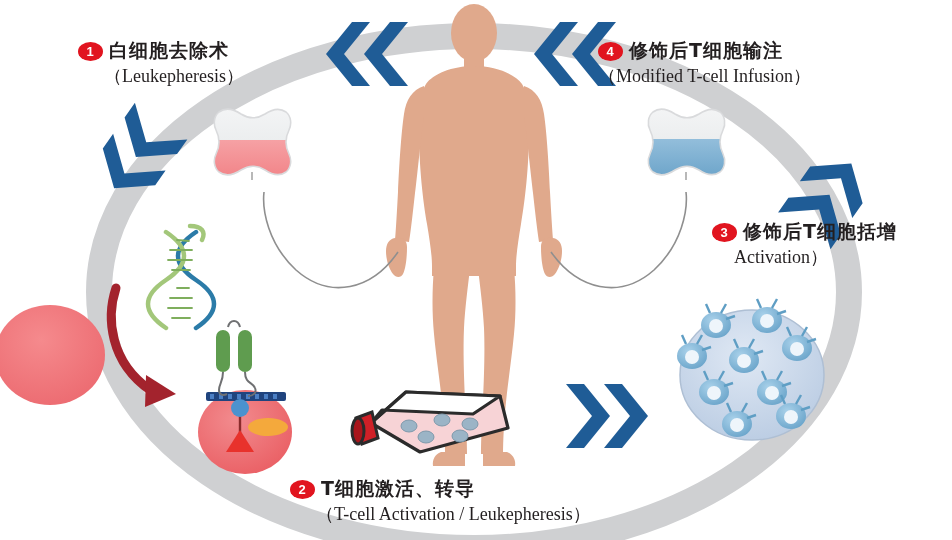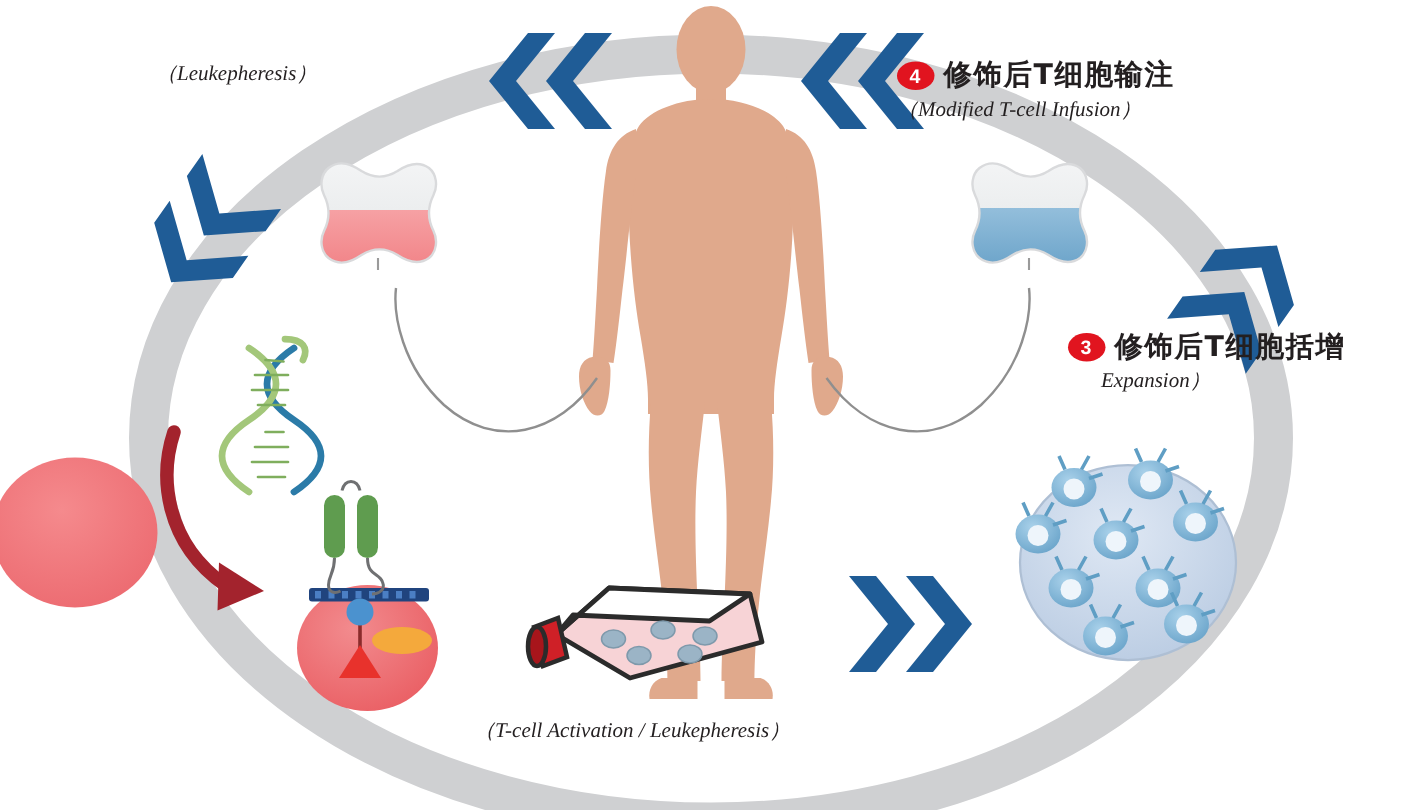--- a/index.html
+++ b/index.html
@@ -8,22 +8,22 @@
   #stage{position:relative;width:952px;height:540px;background:#fff;}
   svg.layer{position:absolute;left:0;top:0;width:952px;height:540px;}
 
   .label{position:absolute;color:#231f20;line-height:1.28;white-space:nowrap;}
   .badge{display:inline-block;width:25px;height:19px;border-radius:50%;
          background:#e1141f;color:#fff;font-size:13px;font-weight:bold;
          text-align:center;line-height:19px;vertical-align:middle;
          margin-right:6px;font-family:"Liberation Sans",sans-serif;}
   .cn{font-size:19px;font-weight:600;letter-spacing:1px;
       font-family:"DejaVu Sans","Liberation Sans",sans-serif;}
-  .en{font-size:14px;display:block;margin-top:3px;
-      font-family:"Liberation Serif","DejaVu Serif",serif;font-style:italic;}
+  .en{font-size:18px;display:block;margin-top:3px;
+      font-family:"Liberation Serif","DejaVu Serif",serif;}
 
   #lbl1{left:78px;top:38px;}
   #lbl1 .en{margin-left:26px;}
   #lbl4{left:598px;top:38px;}
   #lbl4 .en{}
   #lbl3{left:712px;top:219px;}
   #lbl3 .en{margin-left:22px;}
   #lbl3 .en .sp{display:inline-block;width:58px;}
   #lbl2{left:290px;top:476px;}
   #lbl2 .en{margin-left:26px;}
@@ -269,30 +269,32 @@
       <path d="M838 150 l-18 0 l26 32 l-26 32 l18 0 l26 -32 z"></path>
     </g>
 
     <g fill="#1f5c96">
       <path d="M566 384 l18 0 l26 32 l-26 32 l-18 0 l26 -32 z"></path>
       <path d="M604 384 l18 0 l26 32 l-26 32 l-18 0 l26 -32 z"></path>
     </g>
   </svg>
 
   <div class="label" id="lbl1">
+    <span class="cn"><span class="badge">1</span><span>白细胞去除术</span></span>
     <span class="en">（Leukepheresis）</span>
   </div>
 
   <div class="label" id="lbl4">
     <span class="cn"><span class="badge">4</span><span>修饰后T细胞输注</span></span>
     <span class="en">（Modified T-cell Infusion）</span>
   </div>
 
   <div class="label" id="lbl3">
     <span class="cn"><span class="badge">3</span><span>修饰后T细胞括增</span></span>
-    <span class="en">Expansion）</span>
+    <span class="en">Activation）</span>
   </div>
 
   <div class="label" id="lbl2">
+    <span class="cn"><span class="badge">2</span><span>T细胞激活、转导</span></span>
     <span class="en">（T-cell Activation / Leukepheresis）</span>
   </div>
 
 </div>
 
 </body></html>

